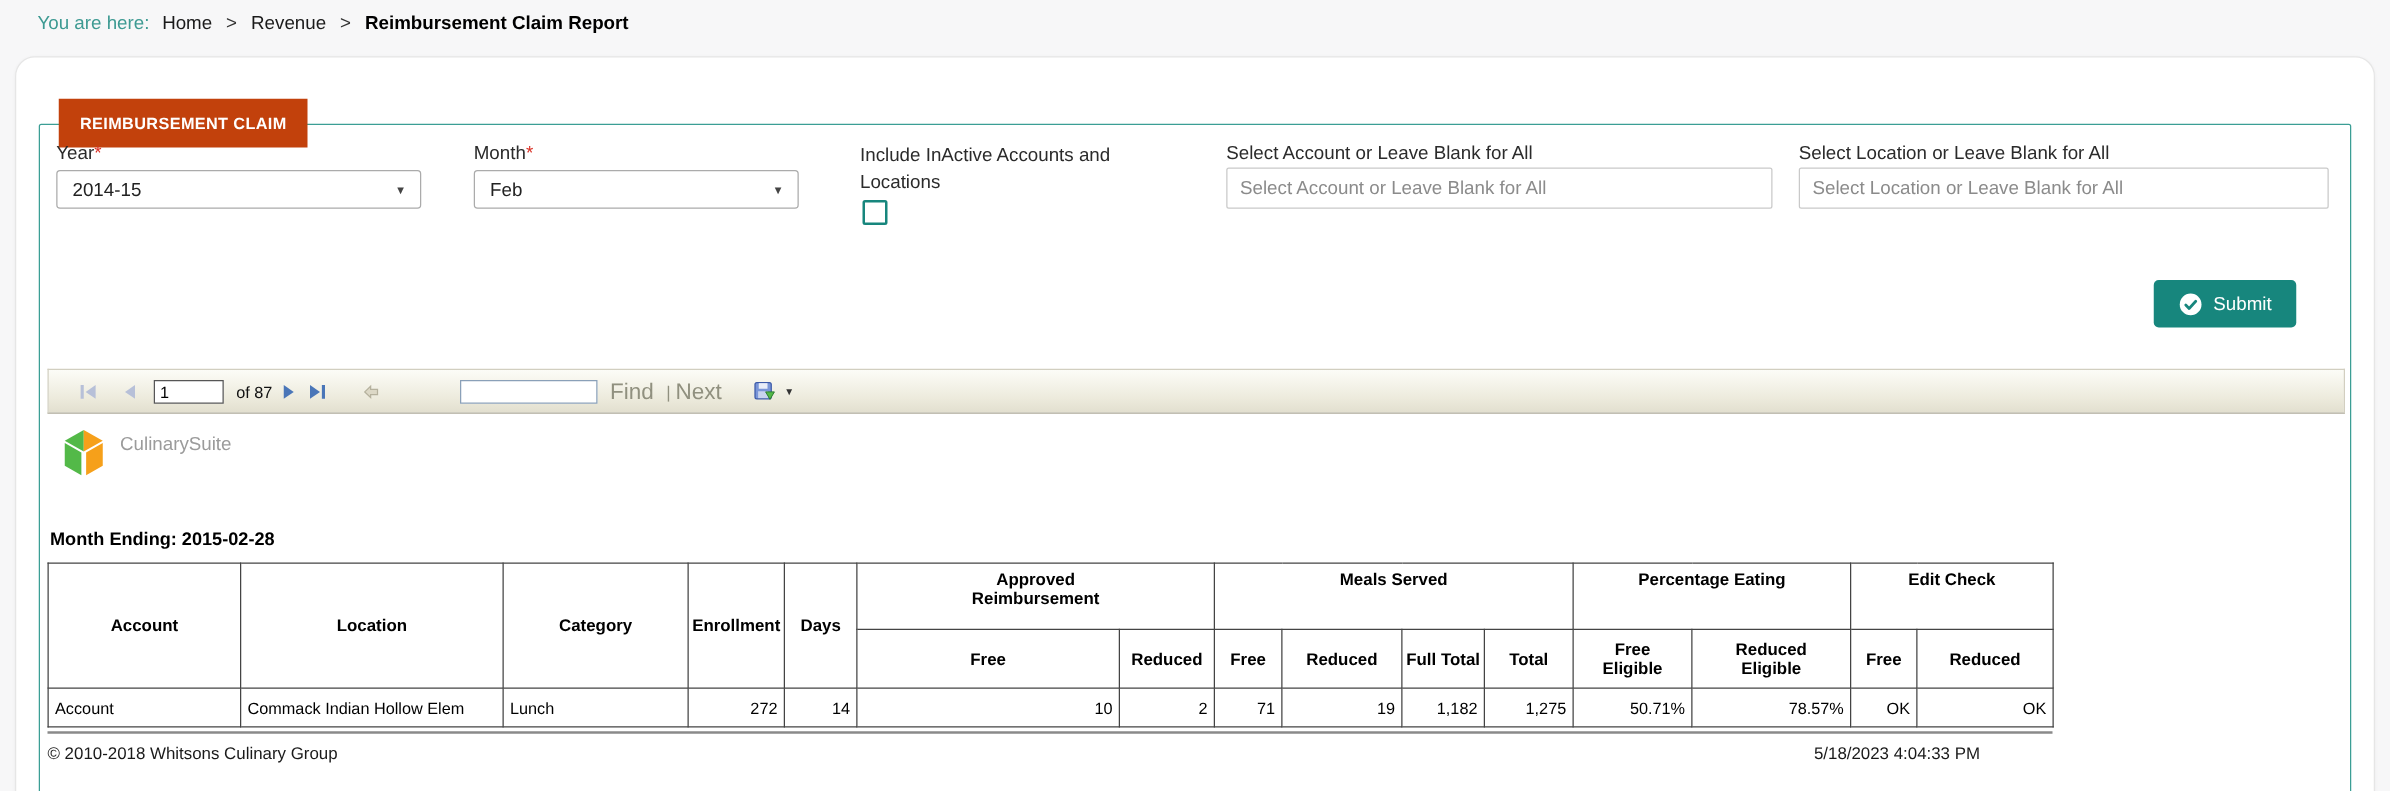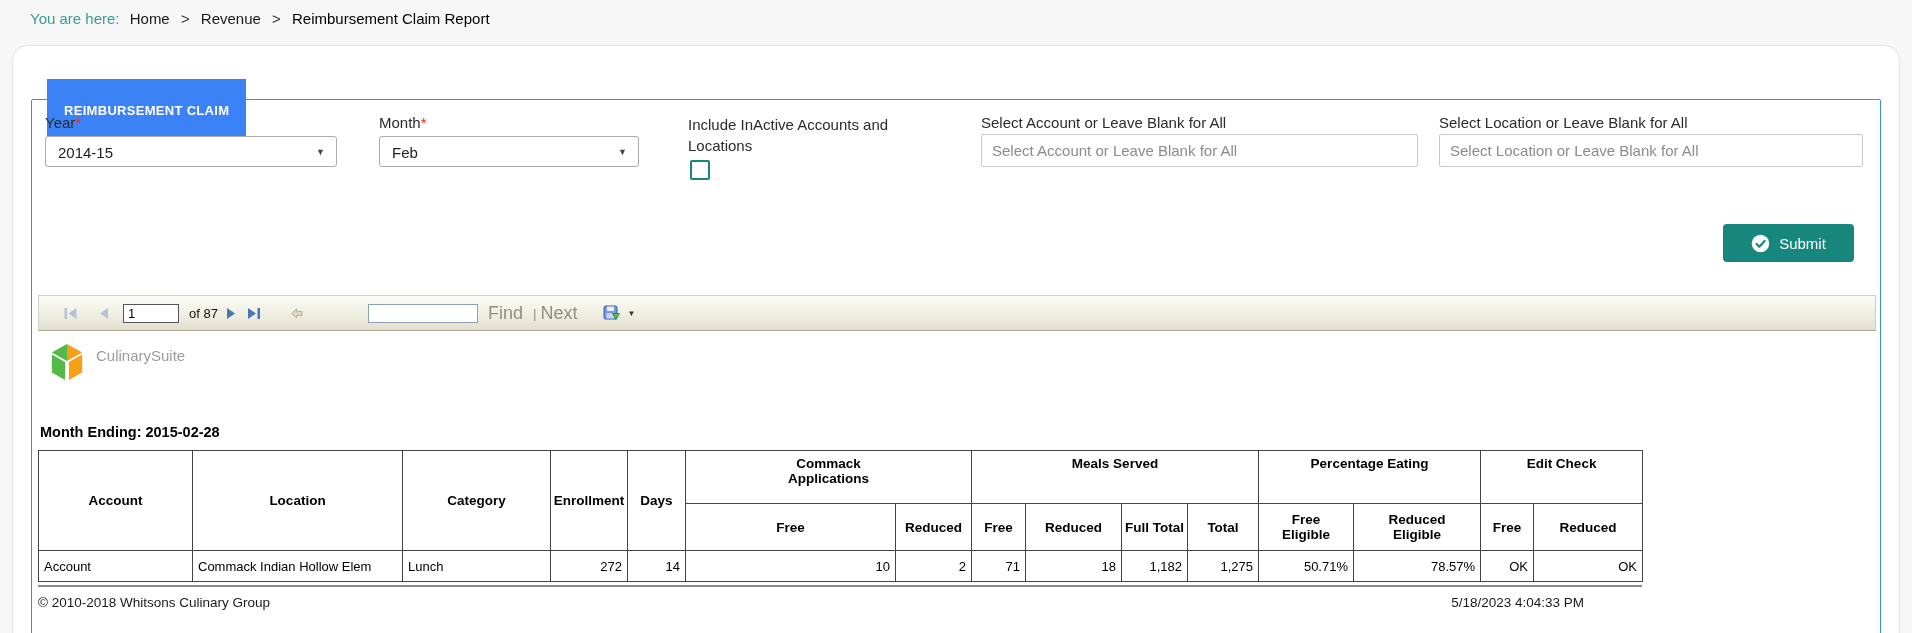--- a/index.html
+++ b/index.html
@@ -4,41 +4,41 @@
 <style>
   html,body{margin:0;padding:0;}
   body{font-family:"Liberation Sans",sans-serif;}
   .page{position:relative;width:1912px;height:633px;overflow:hidden;background:#f7f7f8;}
 
   
   .breadcrumb{position:absolute;top:10px;left:30px;font-size:15px;color:#222;}
   .breadcrumb .prefix{color:#3d9a92;margin-right:6px;}
   .breadcrumb .crumb{color:#1a1a1a;}
   .breadcrumb .sep{margin:0 7px;color:#333;}
-  .breadcrumb .current{font-weight:normal;color:#000;}
+  .breadcrumb .current{font-weight:bold;color:#000;}
 
   
   .card{position:absolute;left:12px;top:45px;width:1886px;height:640px;background:#fff;
         border:1px solid #e6e6e6;border-radius:16px;box-shadow:0 1px 3px rgba(0,0,0,.05);}
   .panel{position:absolute;left:18px;top:53px;width:1848px;height:560px;
          border:1px solid #3b9e95;border-radius:2px;background:#fff;}
-  .panel-tab{position:absolute;top:-21px;left:15px;height:39px;line-height:39px;padding:12px 17px;
-             background:#3b82f6;color:#fff;font-size:13px;font-weight:bold;letter-spacing:.3px;}
+  .panel-tab{position:absolute;top:-21px;left:15px;height:39px;line-height:39px;padding:0 17px;
+             background:#c2410c;color:#fff;font-size:13px;font-weight:bold;letter-spacing:.3px;}
 
   
   .fg-label{position:absolute;font-size:15px;color:#2b2b2b;}
   .req{color:#d93025;}
   .select{position:absolute;height:31px;background:#fff;border:1px solid #ababab;border-radius:3px;
           font-size:15px;color:#222;line-height:31px;padding-left:12px;box-sizing:border-box;cursor:pointer;}
   .select .caret{position:absolute;right:11px;top:0;font-size:9px;color:#444;line-height:31px;}
   .text-input{position:absolute;height:33px;border:1px solid #c9c9c9;border-radius:2px;font-size:15px;
               padding:0 10px;color:#222;box-sizing:border-box;font-family:"Liberation Sans",sans-serif;}
   .text-input::placeholder{color:#8b8b8b;opacity:1;}
   .checkbox{position:absolute;width:16px;height:16px;border:2px solid #17867d;border-radius:2px;background:#fff;cursor:pointer;}
-  .submit-btn{position:absolute;left:1691px;top:124px;width:131px;height:38px;background:#17867d;border:none;
+  .submit-btn{position:absolute;left:1691px;top:124px;width:114px;height:38px;background:#17867d;border:none;
               border-radius:4px;color:#fff;font-size:15px;display:flex;align-items:center;justify-content:center;
               gap:9px;cursor:pointer;font-family:"Liberation Sans",sans-serif;}
 
   
   .toolbar{position:absolute;left:6px;top:195px;width:1838px;height:36px;box-sizing:border-box;
            background:linear-gradient(#fcfcf7,#edebdd 65%,#e2dfcf);border:1px solid #d2cfc0;
            border-bottom:1px solid #aeab9b;display:flex;align-items:center;}
   .tb-btn{display:inline-flex;align-items:center;cursor:pointer;}
   .tb-first{margin-left:24px;}
   .tb-prev{margin-left:20px;}
@@ -197,21 +197,21 @@
             <col style="width:53px">
               <col style="width:109px">
           </colgroup>
           <tbody>
               <tr>
             <th class="colhead" rowspan="2">Account</th>
             <th class="colhead" rowspan="2">Location</th>
             <th class="colhead" rowspan="2">Category</th>
             <th class="colhead" rowspan="2">Enrollment</th>
             <th class="colhead" rowspan="2">Days</th>
-            <th class="group" colspan="2"><span class="narrow">Commack Applications</span></th>
+            <th class="group" colspan="2"><span class="narrow">Approved Reimbursement</span></th>
             <th class="group" colspan="4">Meals Served</th>
             <th class="group" colspan="2">Percentage Eating</th>
             <th class="group" colspan="2">Edit Check</th>
           </tr>
           <tr class="subrow">
             <th>Free</th>
             <th>Reduced</th>
             <th>Free</th>
             <th>Reduced</th>
             <th><span class="w60">Full Total</span></th>
@@ -223,21 +223,21 @@
           </tr>
           <tr class="datarow">
             <td class="al">Account</td>
             <td class="al">Commack Indian Hollow Elem</td>
             <td class="al">Lunch</td>
             <td class="ar">272</td>
             <td class="ar">14</td>
             <td class="ar">10</td>
             <td class="ar">2</td>
             <td class="ar">71</td>
-            <td class="ar">18</td>
+            <td class="ar">19</td>
             <td class="ar">1,182</td>
             <td class="ar">1,275</td>
             <td class="ar">50.71%</td>
             <td class="ar">78.57%</td>
             <td class="ac">OK</td>
             <td class="ac">OK</td>
           </tr>
         </tbody>
           </table>
 

